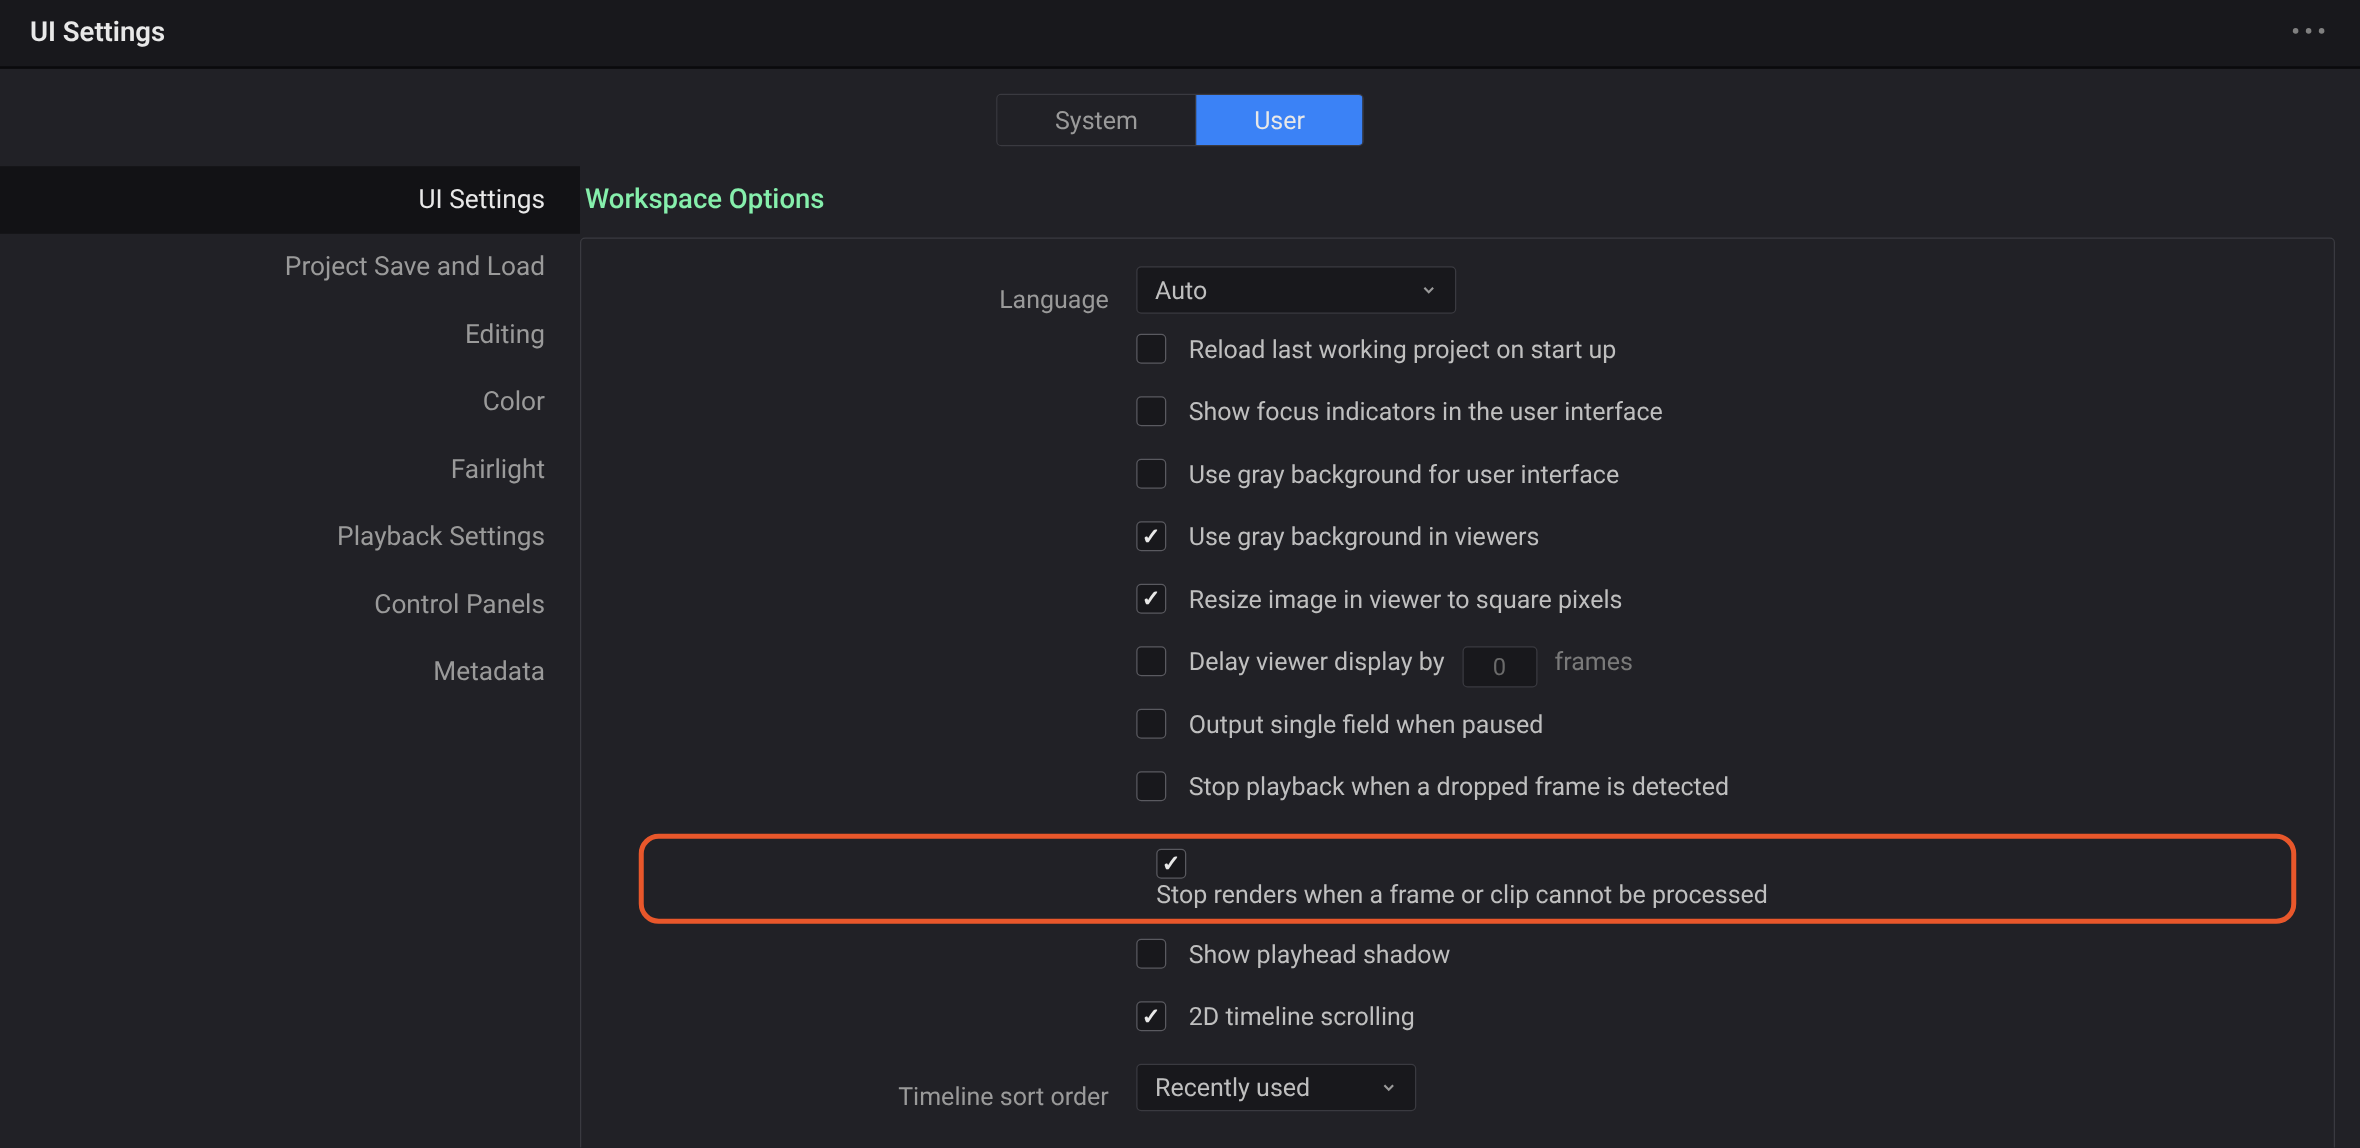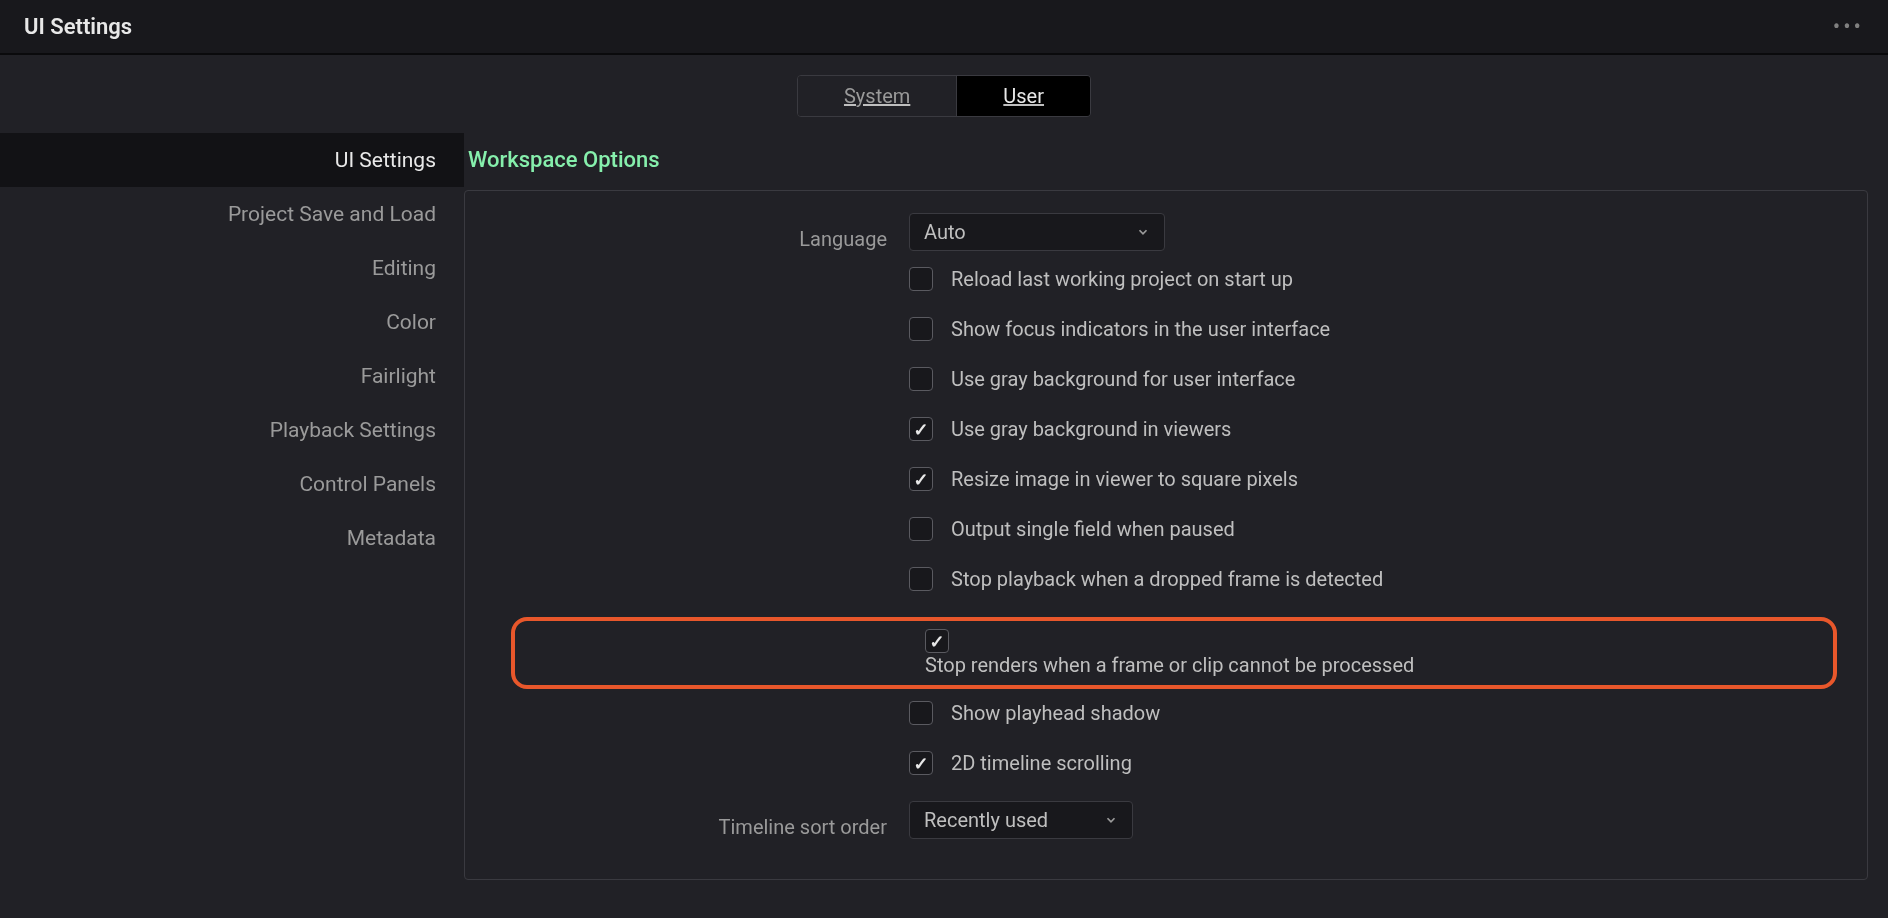--- a/index.html
+++ b/index.html
@@ -30,37 +30,36 @@
 }
 .header-dots {
   color: #808080;
   font-size: 22px;
   letter-spacing: 3px;
 }
 .tab-strip {
   display: flex;
   justify-content: center;
   padding: 20px 0 16px 0;
-  text-decoration: underline;
 }
 .tab-group {
   display: flex;
   border: 1px solid #3a3a40;
   border-radius: 4px;
   overflow: hidden;
 }
 .tab {
   padding: 8px 46px;
   font-size: 20px;
   color: #9a9a9a;
   cursor: pointer;
   background: #212126;
 }
 .tab.active {
-  background: #000000;
+  background: #3b82f6;
   color: #e8e8e8;
 }
 .tab:first-child {
   border-right: 1px solid #3a3a40;
 }
 .main {
   display: flex;
 }
 .sidebar {
   width: 464px;
@@ -251,20 +250,26 @@
       <div class="checkbox-row">
         <div class="checkbox checked"></div>
         <span class="checkbox-label">Use gray background in viewers</span>
       </div>
 
       <div class="checkbox-row">
         <div class="checkbox checked"></div>
         <span class="checkbox-label">Resize image in viewer to square pixels</span>
       </div>
 
+      <div class="checkbox-row">
+        <div class="checkbox"></div>
+        <span class="checkbox-label">Delay viewer display by</span>
+        <input class="inline-input" value="0" style="">
+        <span class="inline-suffix">frames</span>
+      </div>
 
       <div class="checkbox-row">
         <div class="checkbox"></div>
         <span class="checkbox-label">Output single field when paused</span>
       </div>
 
       <div class="checkbox-row">
         <div class="checkbox"></div>
         <span class="checkbox-label">Stop playback when a dropped frame is detected</span>
       </div>

